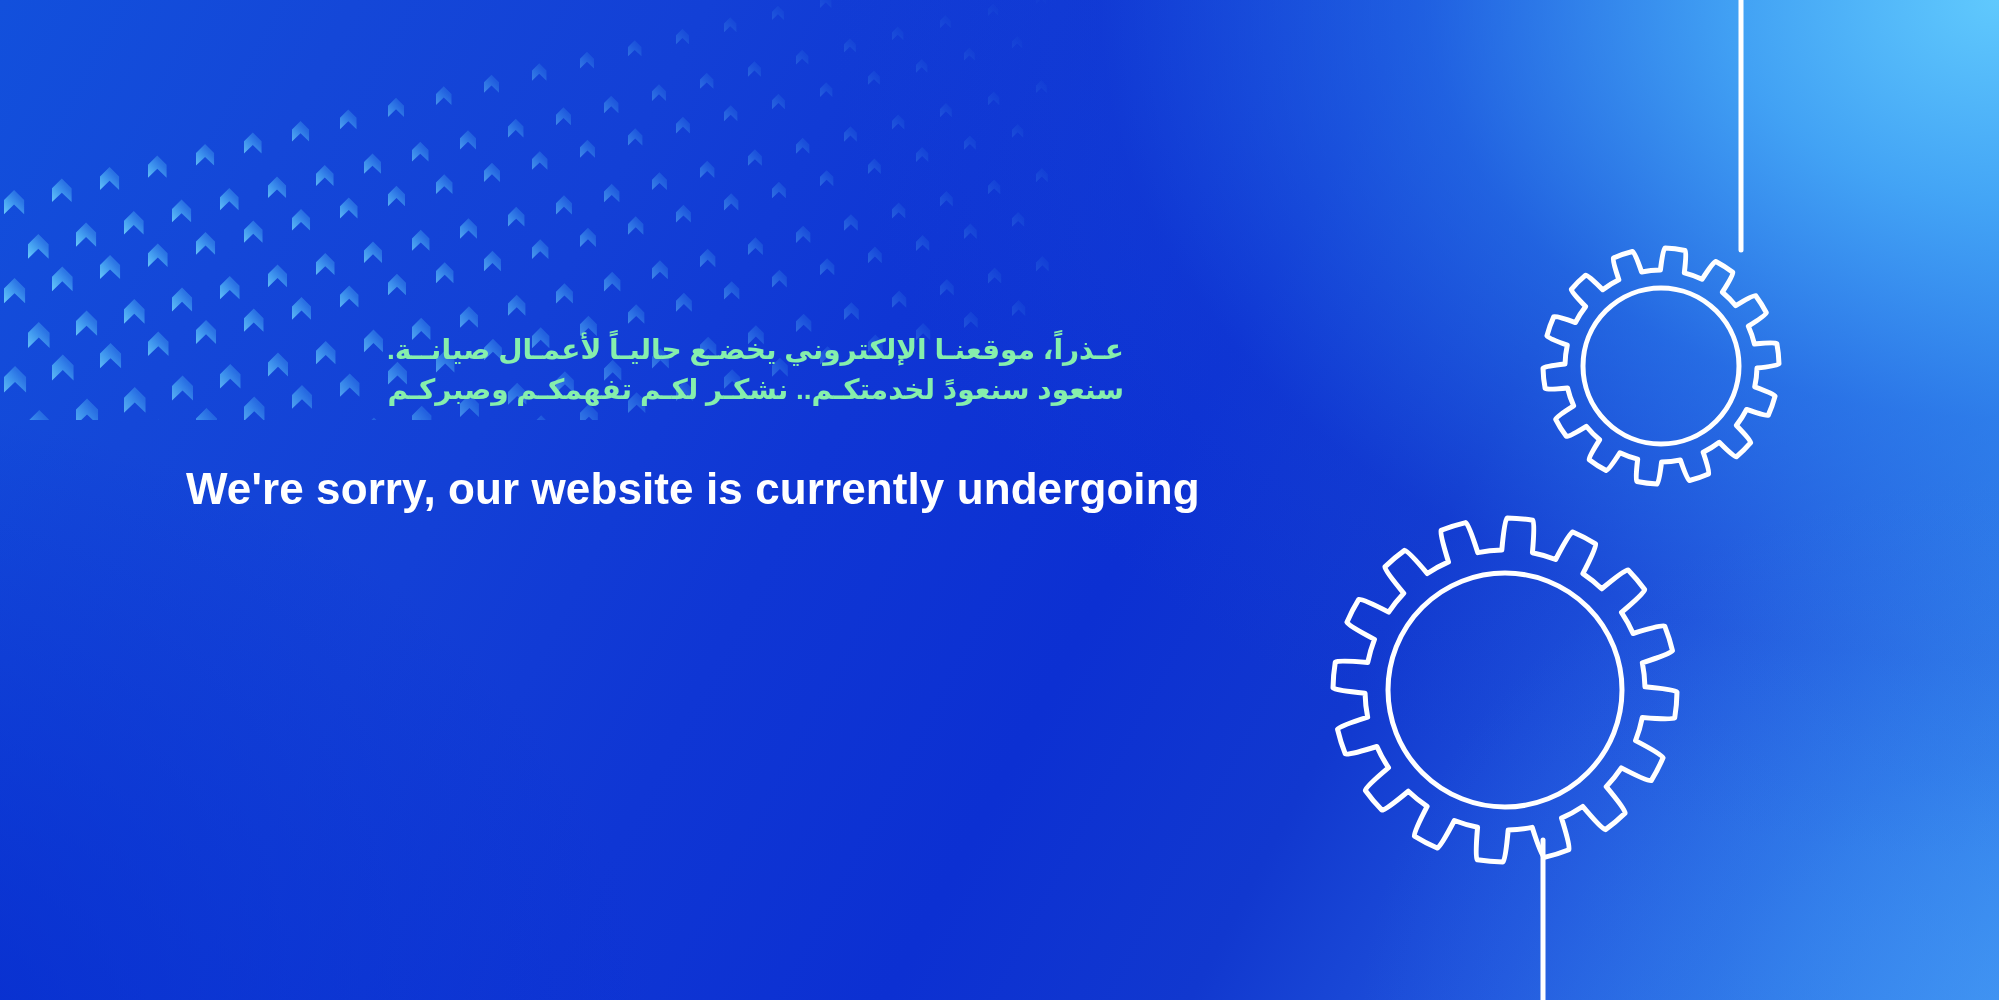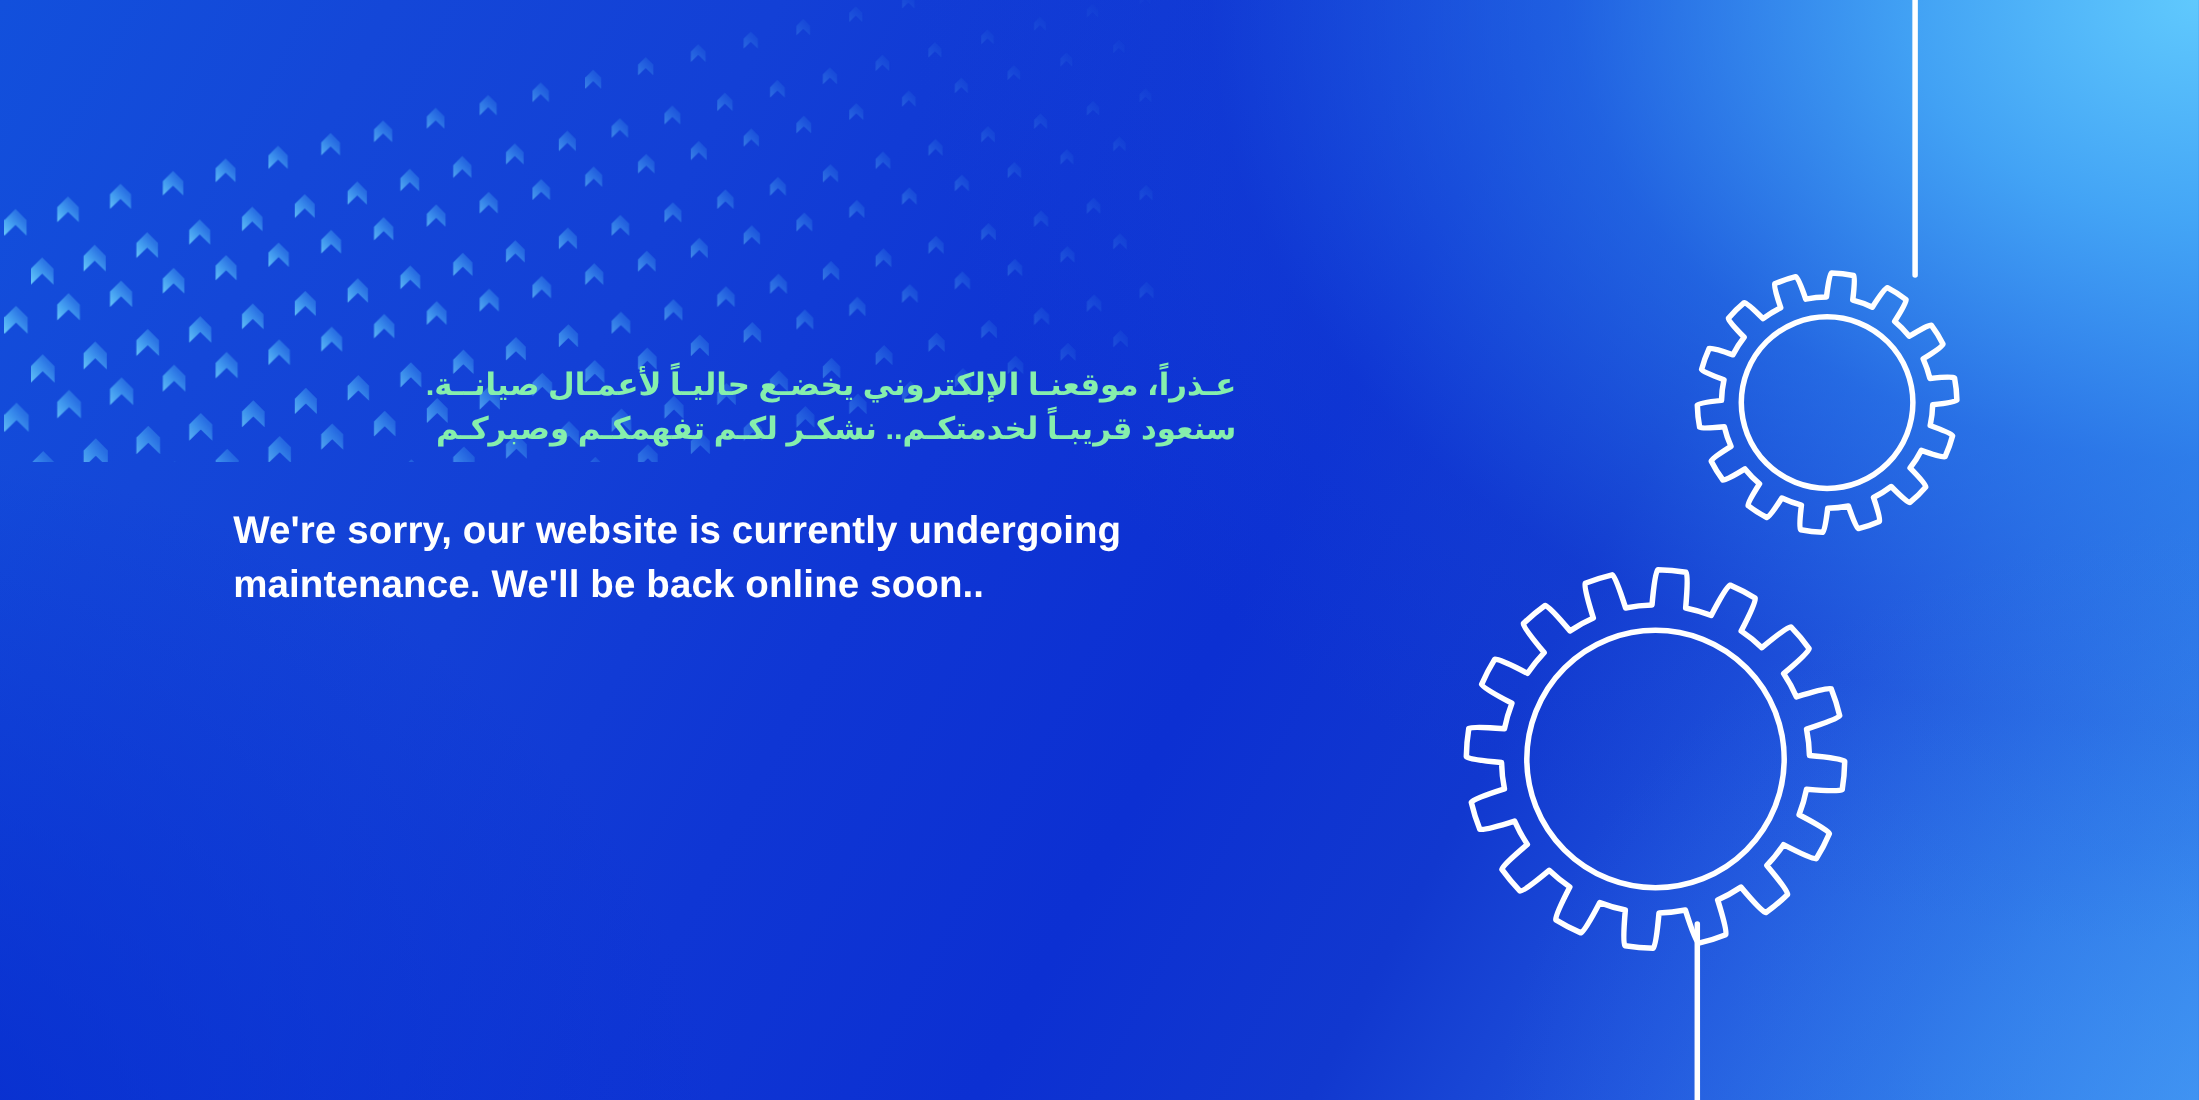--- a/index.html
+++ b/index.html
@@ -93,27 +93,26 @@
     line-height: 1.42;
     letter-spacing: 0px;
     white-space: nowrap;
     color: #86efac;
   }
   .english-block {
     margin-top: 48px;
     color: #ffffff;
   }
   .english-line {
-    font-size: 35px;
+    font-size: 44px;
     font-weight: 700;
     line-height: 1.40;
     letter-spacing: 0.1px;
     white-space: nowrap;
     color: #ffffff;
-    margin-left: 26px;
   }
 </style>
 </head>
 <body>
 
 <div id="page">
 
   <div class="bg-base"></div>
   <div class="bg-glow-br"></div>
   <div class="bg-deep-bl"></div>
@@ -332,23 +331,22 @@
       <circle id="gear-small-hub" cx="1661" cy="366" r="78"></circle>
       <path id="gear-large-body" d="M1676.99,692.18 A172,172 0 0 1 1674.75,717.72 Q1671.75,719.96 1642.29,717.43 A140,140 0 0 1 1635.53,740.63 Q1661.73,754.33 1663.06,757.83 A172,172 0 0 1 1651.22,780.57 Q1647.59,781.49 1621.34,767.88 A140,140 0 0 1 1606.22,786.72 Q1625.19,809.41 1625.07,813.15 A172,172 0 0 1 1605.43,829.63 Q1601.72,829.10 1582.68,806.47 A140,140 0 0 1 1561.50,818.09 Q1570.34,846.31 1568.81,849.73 A172,172 0 0 1 1544.35,857.44 Q1541.13,855.52 1532.19,827.33 A140,140 0 0 1 1508.18,829.96 Q1505.55,859.42 1502.82,861.99 A172,172 0 0 1 1477.28,859.75 Q1475.04,856.75 1477.57,827.29 A140,140 0 0 1 1454.37,820.53 Q1440.67,846.73 1437.17,848.06 A172,172 0 0 1 1414.43,836.22 Q1413.51,832.59 1427.12,806.34 A140,140 0 0 1 1408.28,791.22 Q1385.59,810.19 1381.85,810.07 A172,172 0 0 1 1365.37,790.43 Q1365.90,786.72 1388.53,767.68 A140,140 0 0 1 1376.91,746.50 Q1348.69,755.34 1345.27,753.81 A172,172 0 0 1 1337.56,729.35 Q1339.48,726.13 1367.67,717.19 A140,140 0 0 1 1365.04,693.18 Q1335.58,690.55 1333.01,687.82 A172,172 0 0 1 1335.25,662.28 Q1338.25,660.04 1367.71,662.57 A140,140 0 0 1 1374.47,639.37 Q1348.27,625.67 1346.94,622.17 A172,172 0 0 1 1358.78,599.43 Q1362.41,598.51 1388.66,612.12 A140,140 0 0 1 1403.78,593.28 Q1384.81,570.59 1384.93,566.85 A172,172 0 0 1 1404.57,550.37 Q1408.28,550.90 1427.32,573.53 A140,140 0 0 1 1448.50,561.91 Q1439.66,533.69 1441.19,530.27 A172,172 0 0 1 1465.65,522.56 Q1468.87,524.48 1477.81,552.67 A140,140 0 0 1 1501.82,550.04 Q1504.45,520.58 1507.18,518.01 A172,172 0 0 1 1532.72,520.25 Q1534.96,523.25 1532.43,552.71 A140,140 0 0 1 1555.63,559.47 Q1569.33,533.27 1572.83,531.94 A172,172 0 0 1 1595.57,543.78 Q1596.49,547.41 1582.88,573.66 A140,140 0 0 1 1601.72,588.78 Q1624.41,569.81 1628.15,569.93 A172,172 0 0 1 1644.63,589.57 Q1644.10,593.28 1621.47,612.32 A140,140 0 0 1 1633.09,633.50 Q1661.31,624.66 1664.73,626.19 A172,172 0 0 1 1672.44,650.65 Q1670.52,653.87 1642.33,662.81 A140,140 0 0 1 1644.96,686.82 Q1674.42,689.45 1676.99,692.18 Z"></path>
       <circle id="gear-large-hub" cx="1505" cy="690" r="117"></circle>
     </g>
   </svg>
 
   <div class="content">
 
     <div class="arabic-block" dir="rtl">
       <div class="arabic-line">عـذراً، موقعنـا الإلكتروني يخضـع حاليـاً لأعمـال صيانــة.</div>
-      <div class="arabic-line">سنعود قريبـاً لخدمتكـم.. نشكـر لكـم تفهمكـم وصبركـم</div>
+      <div class="arabic-line">سنعود سنعودً لخدمتكـم.. نشكـر لكـم تفهمكـم وصبركـم</div>
     </div>
 
     <div class="english-block" dir="ltr">
       <div class="english-line">We're sorry, our website is currently undergoing</div>
-      <div class="english-line">maintenance. We'll be back online soon..</div>
     </div>
 
   </div>
 
 </div>
 
 </body></html>

